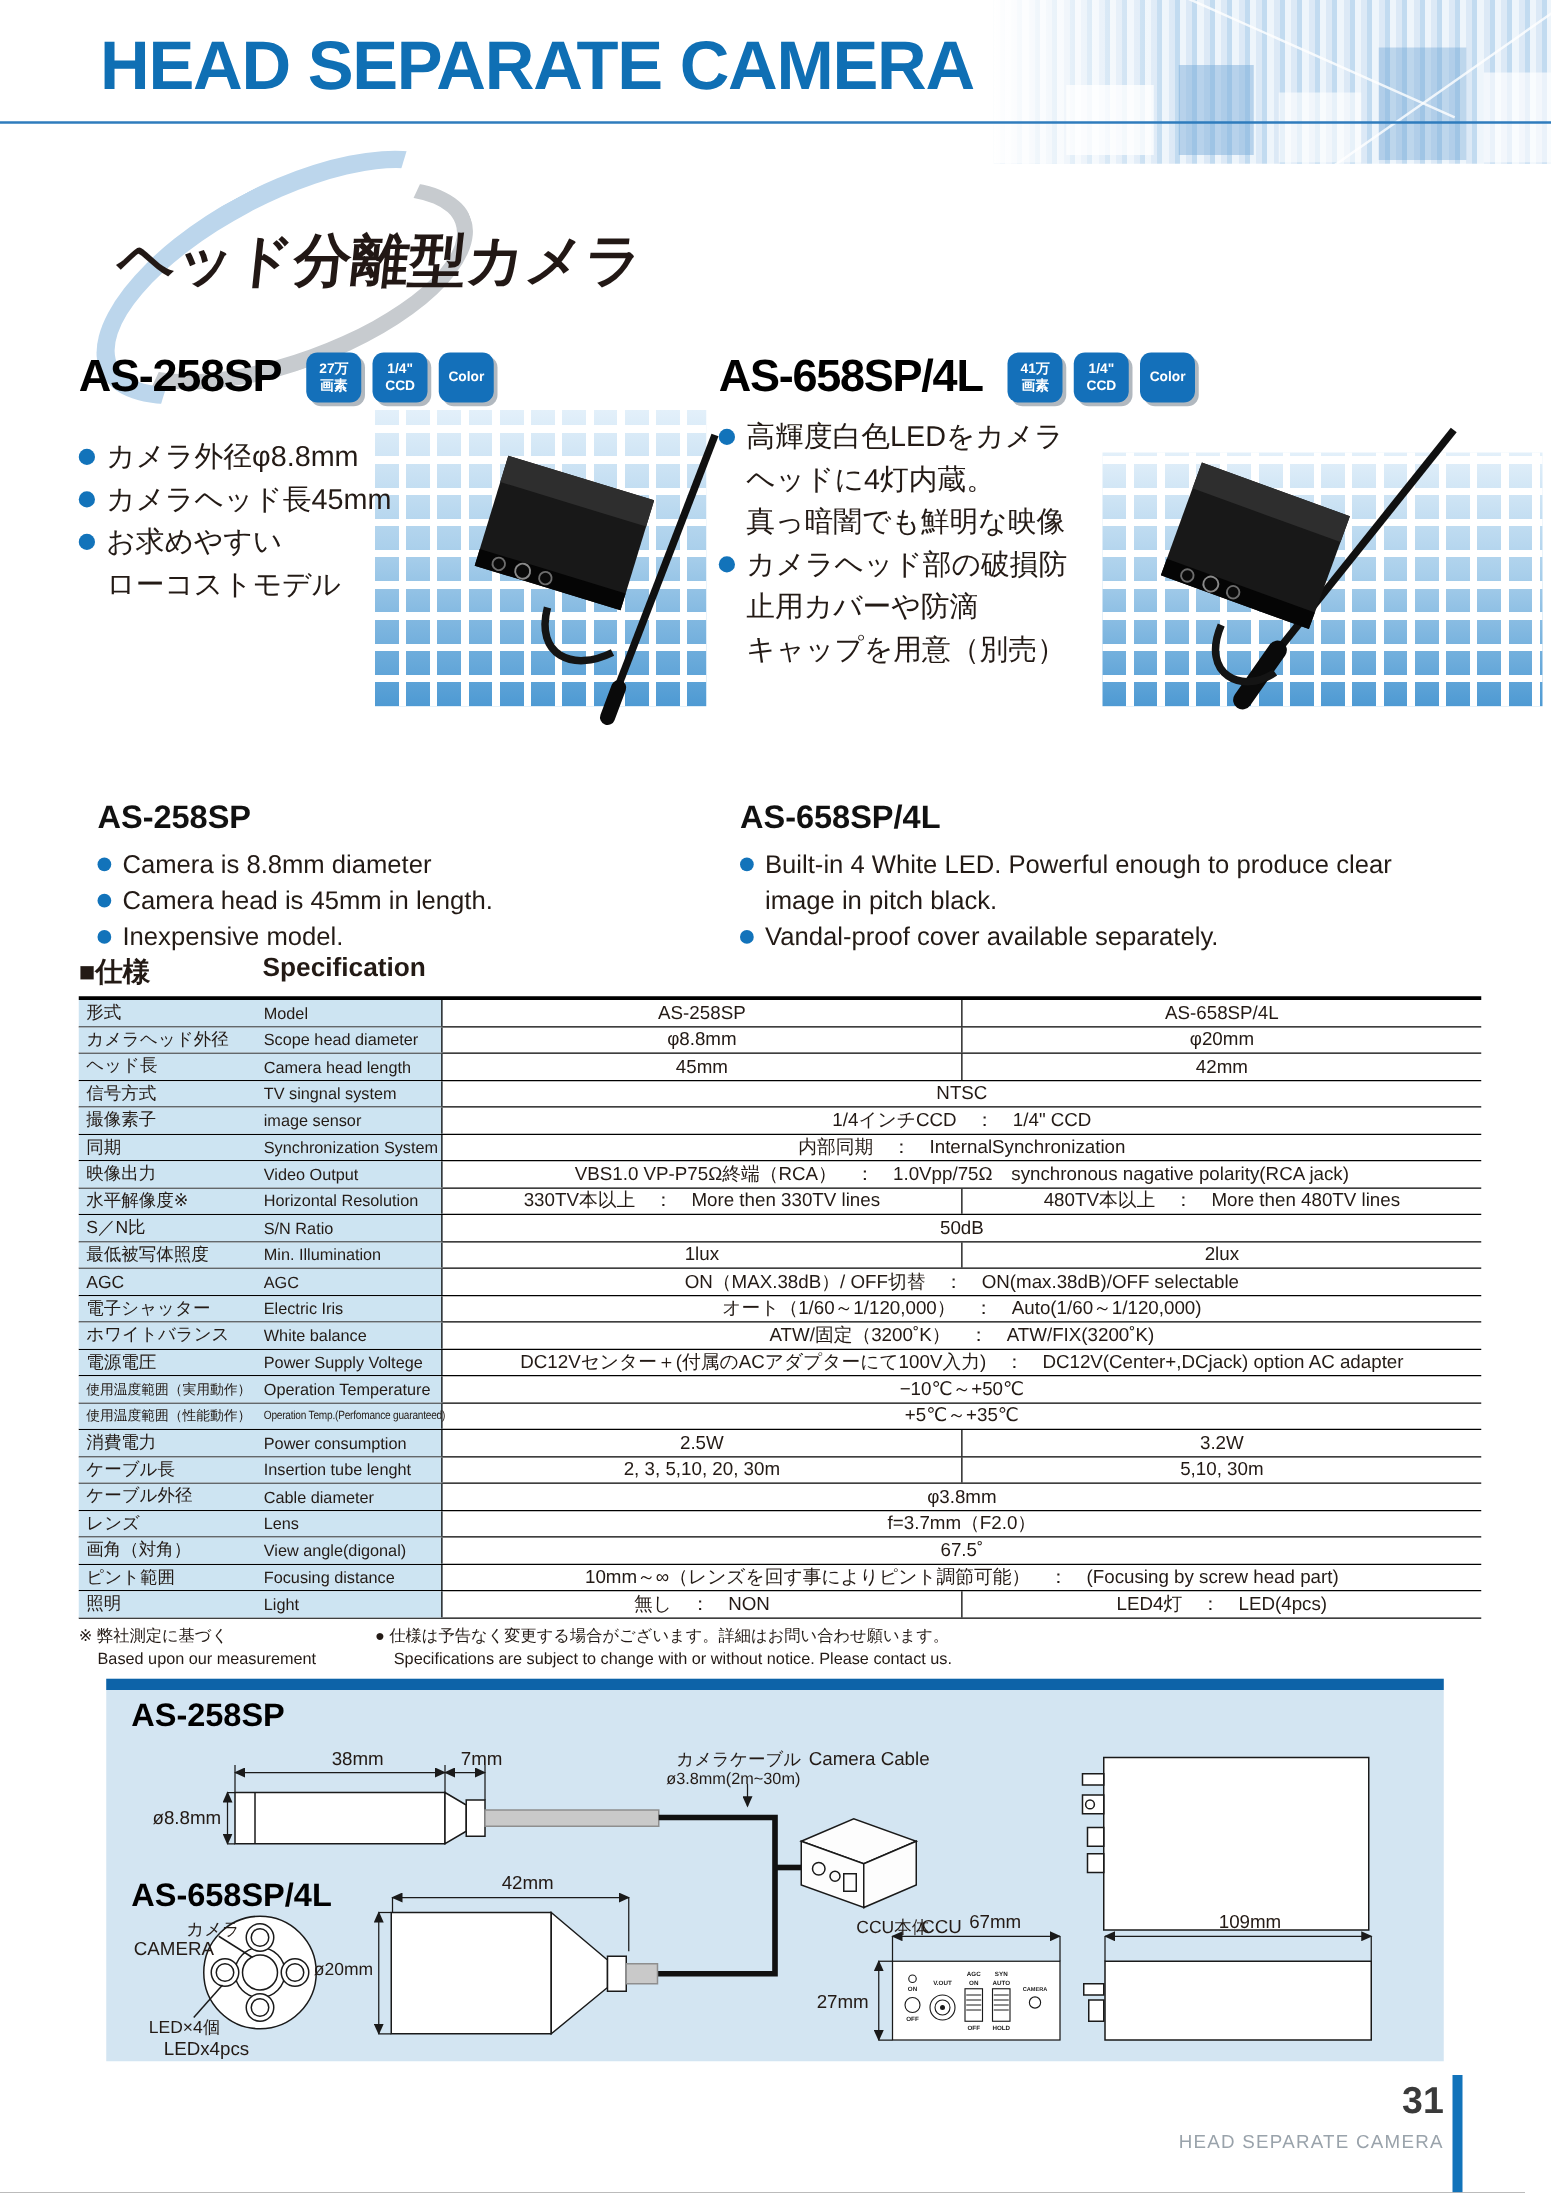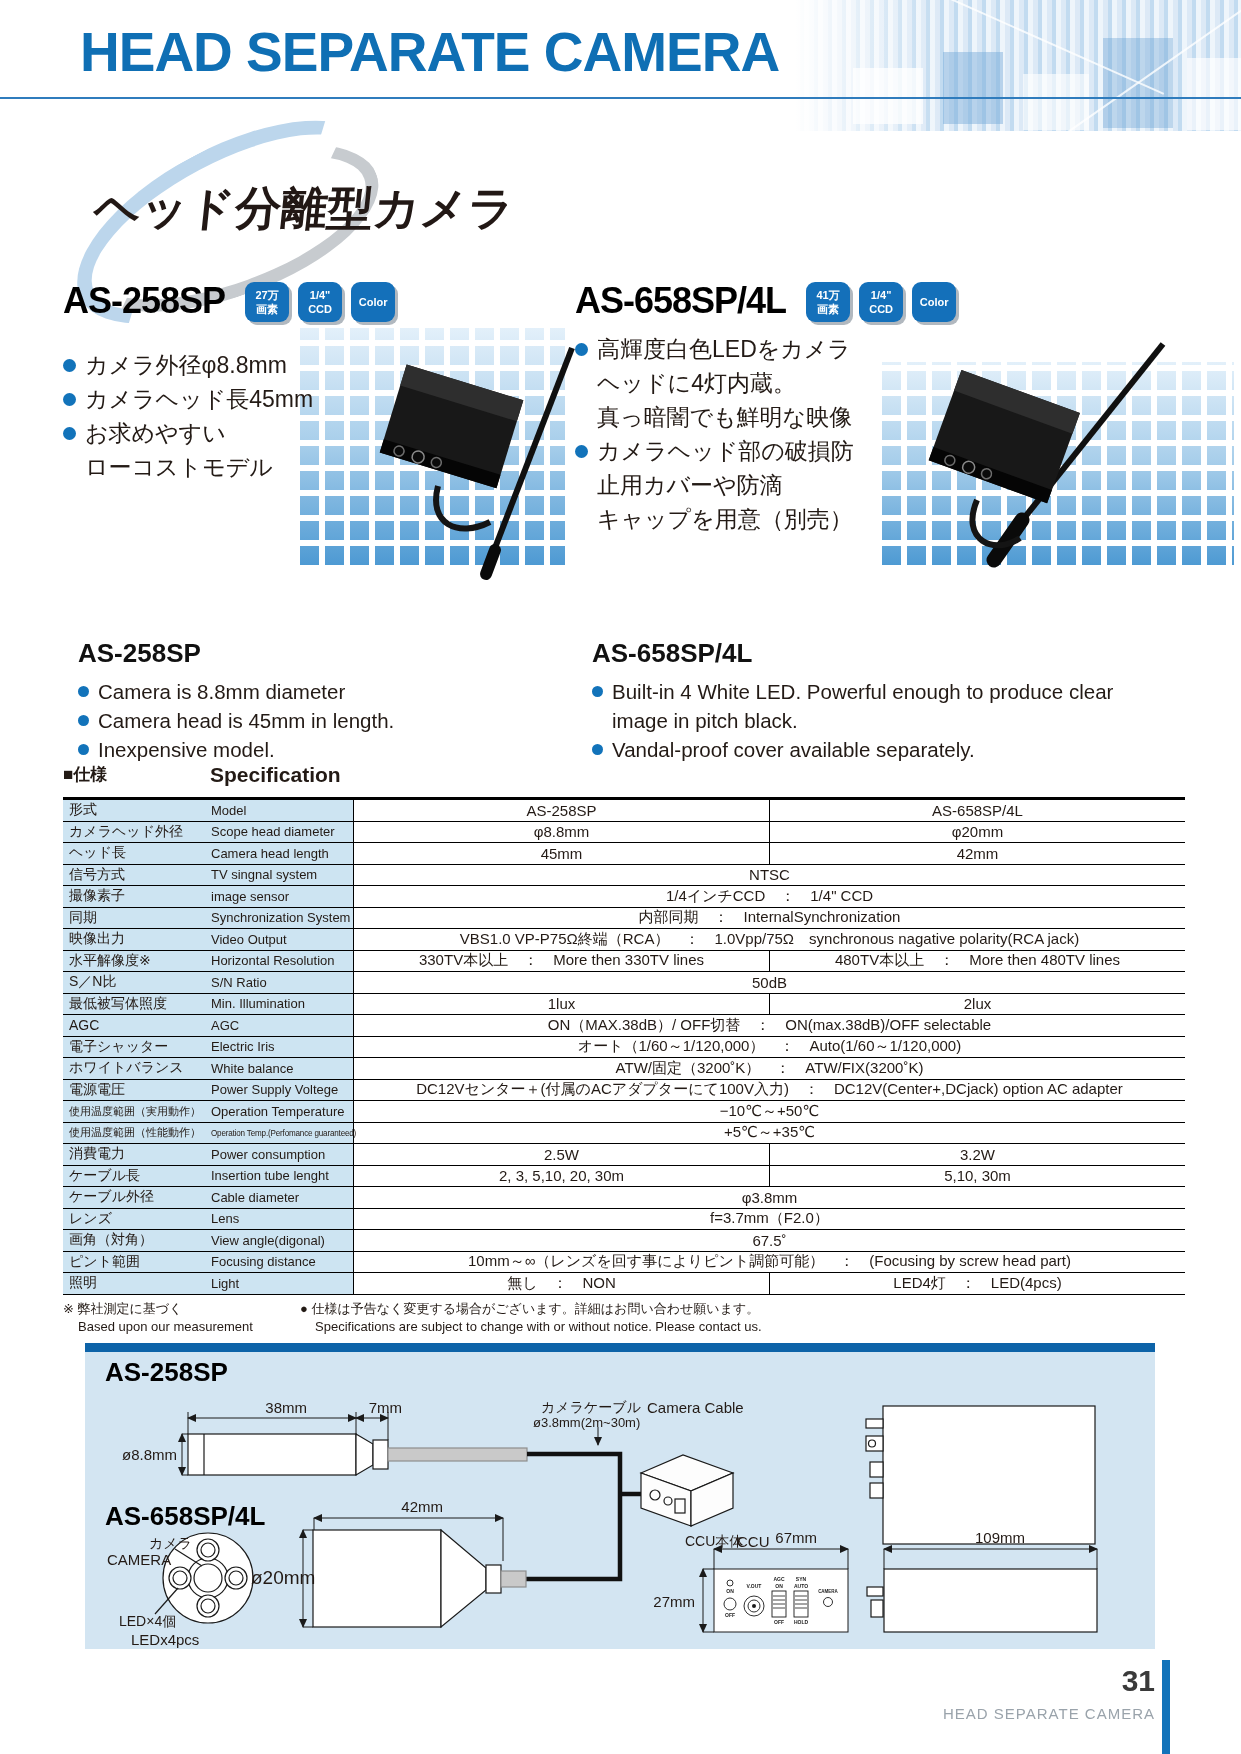--- a/index.html
+++ b/index.html
@@ -50,21 +50,21 @@
   .eline.cont{padding-left:20px;}
   
   .photo{position:absolute;z-index:1;
     background:
       repeating-linear-gradient(90deg,transparent 0 19px,#fff 19px 25px),
       repeating-linear-gradient(0deg,transparent 0 19px,#fff 19px 25px),
       linear-gradient(180deg,#e3f0fa 0%,#a9cfeb 48%,#4e9ad3 100%);}
   .photo svg{overflow:visible;position:absolute;left:0;top:0;}
   
   .spec-head{position:absolute;left:63px;top:763px;z-index:2;}
-  .spec-head .sh-jp{position:absolute;left:0;top:0;font-size:17px;font-weight:bold;white-space:nowrap;}
+  .spec-head .sh-jp{position:absolute;left:0;top:0;font-size:22px;font-weight:bold;white-space:nowrap;}
   .spec-head .sh-en{position:absolute;left:147px;top:0;font-size:21px;font-weight:bold;white-space:nowrap;}
   .spec-table{position:absolute;left:63px;top:797px;width:1122px;border-top:3px solid #000;z-index:2;}
   .srow{display:flex;height:20.5px;border-bottom:1px solid #000;align-items:stretch;}
   .slab{width:290px;flex:none;background:#cde4f2;display:flex;align-items:center;border-right:1px solid #000;}
   .sjp{margin-left:6px;width:142px;flex:none;font-size:14px;white-space:nowrap;}
   .sjp.sm{font-size:11px;}
   .sen{font-size:13px;white-space:nowrap;}
   .sen.sm{font-size:9.5px;transform:scaleX(.85);transform-origin:left center;letter-spacing:-.2px;}
   .sval{flex:1;display:flex;align-items:center;justify-content:center;font-size:15px;
     border-right:1px solid #000;white-space:nowrap;}
@@ -567,21 +567,21 @@
     <div class="dg-label dg-dim" style="left:152px;top:56px;width:70px;">38mm</div>
     <div class="dg-label dg-dim" style="left:257px;top:56px;width:60px;">7mm</div>
     <div class="dg-label dg-dim" style="left:12px;top:103px;width:80px;text-align:right;">ø8.8mm</div>
     <div class="dg-label" style="left:456px;top:56px;font-size:14px;">カメラケーブル</div>
     <div class="dg-label" style="left:448px;top:72px;font-size:13px;">ø3.8mm(2m~30m)</div>
     <div class="dg-label" style="left:562px;top:56px;font-size:15px;">Camera Cable</div>
     <div class="dg-label dg-h" style="left:20px;top:158px;">AS-658SP/4L</div>
     <div class="dg-label" style="left:64px;top:192px;font-size:14px;">カメラ</div>
     <div class="dg-label" style="left:22px;top:208px;font-size:15px;">CAMERA</div>
     <div class="dg-label dg-dim" style="left:288px;top:155px;width:70px;">42mm</div>
-    <div class="dg-label" style="left:166px;top:224px;font-size:19px;">ø20mm</div>
+    <div class="dg-label" style="left:166px;top:224px;font-size:14px;">ø20mm</div>
     <div class="dg-label" style="left:34px;top:270px;font-size:14px;">LED×4個</div>
     <div class="dg-label" style="left:46px;top:288px;font-size:15px;">LEDx4pcs</div>
     <div class="dg-label" style="left:600px;top:190px;font-size:14px;">CCU本体</div>
     <div class="dg-label" style="left:652px;top:190px;font-size:15px;">CCU</div>
     <div class="dg-label dg-dim" style="left:662px;top:186px;width:70px;">67mm</div>
     <div class="dg-label dg-dim" style="left:870px;top:186px;width:70px;">109mm</div>
     <div class="dg-label" style="left:550px;top:250px;width:60px;text-align:right;font-size:15px;">27mm</div>
   </div>
 
   <div class="page-num">31</div>

